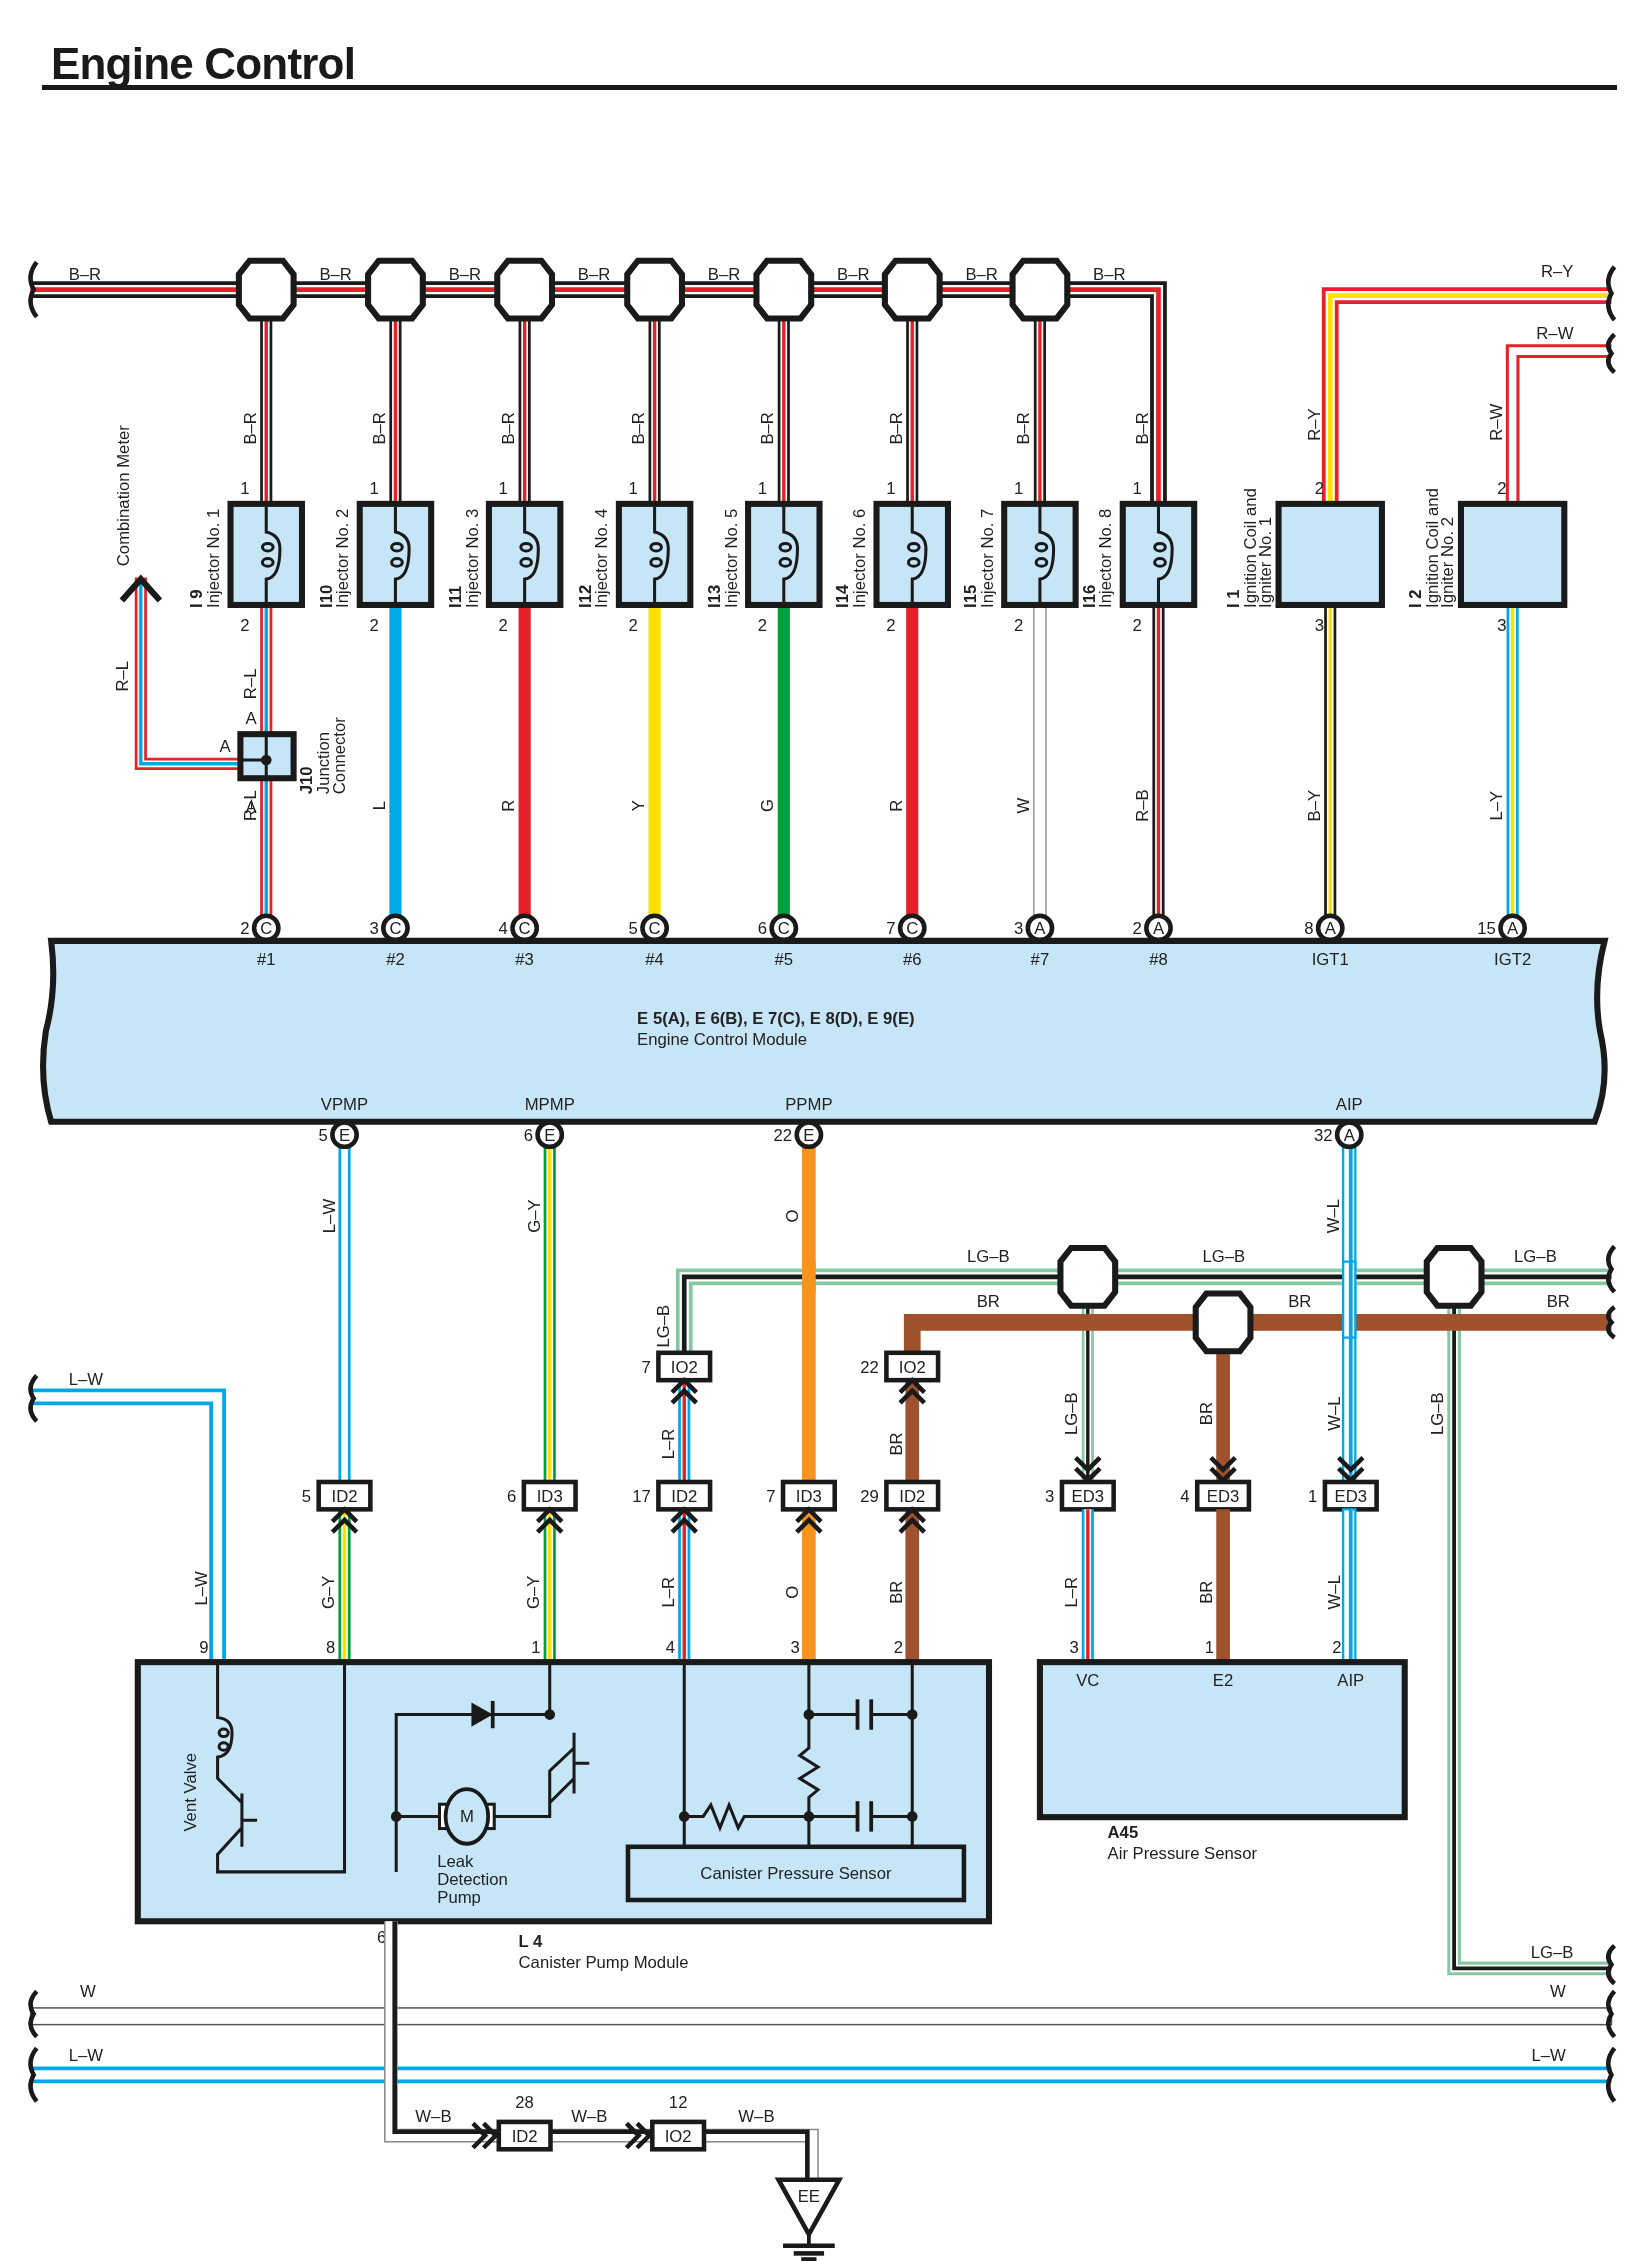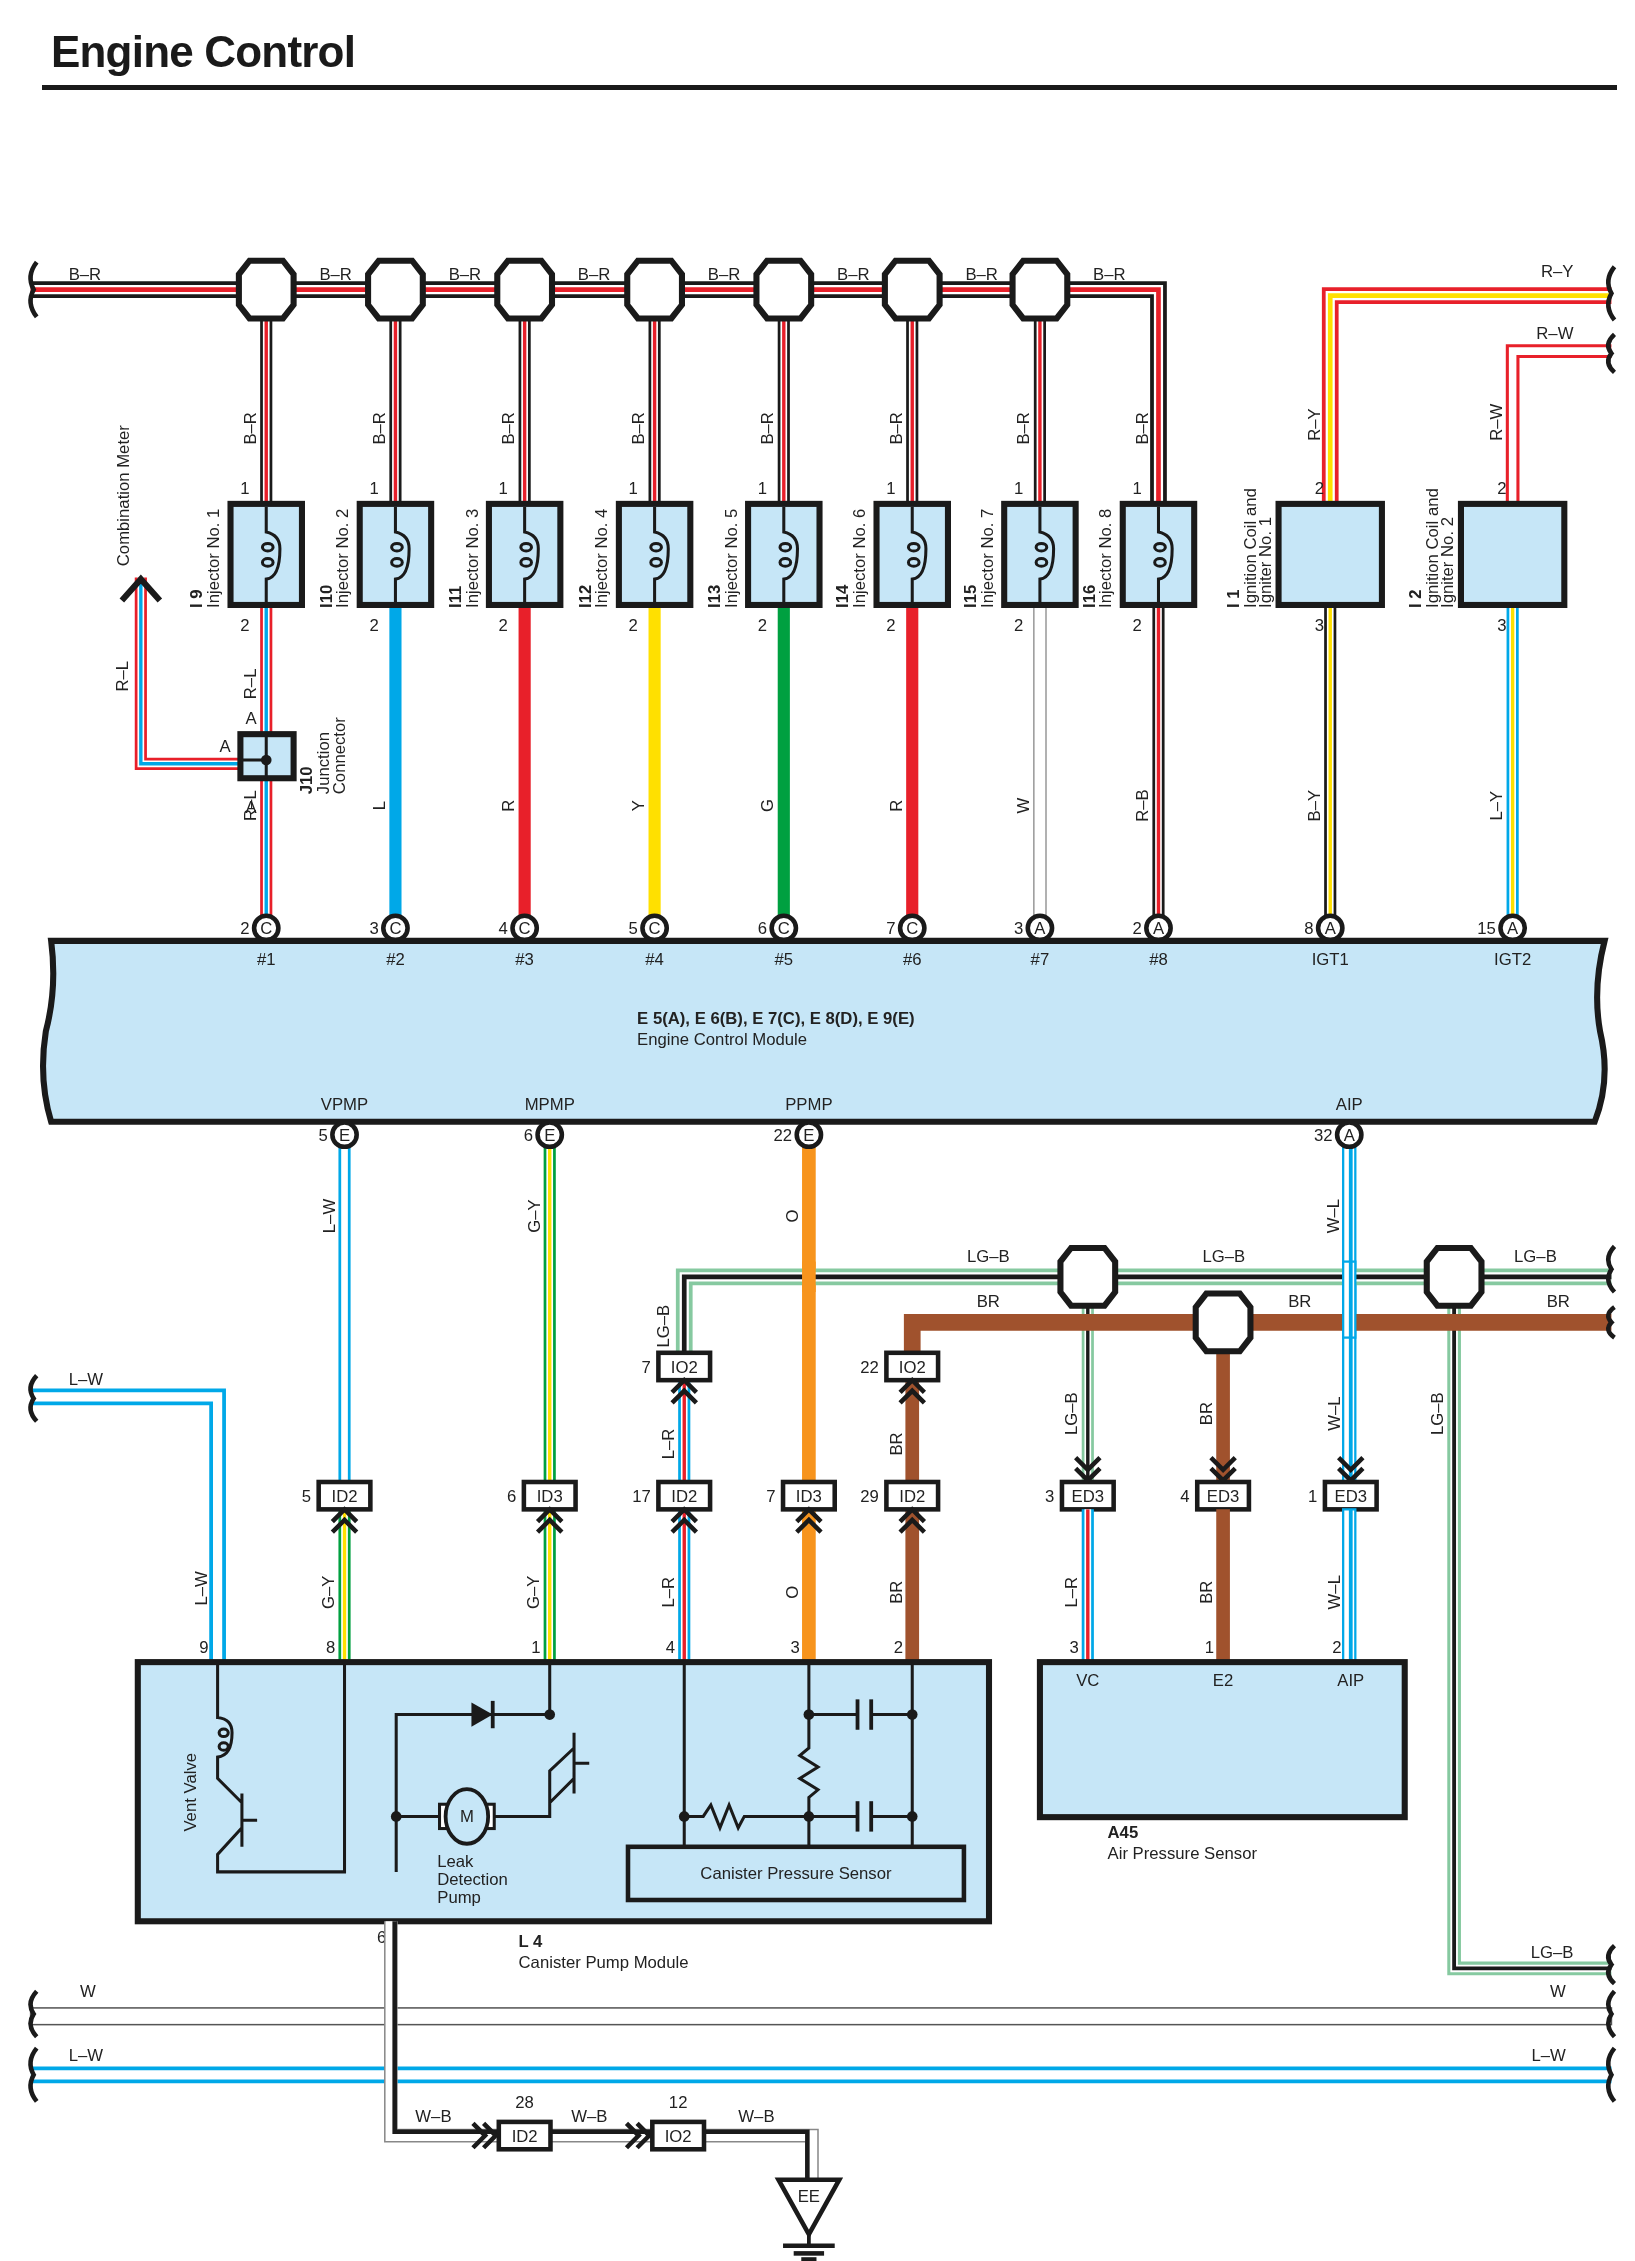--- a/index.html
+++ b/index.html
@@ -1,17 +1,17 @@
 <!DOCTYPE html>
 <html style="font-size:12px"><head>
 <meta charset="utf-8">
 <style>
   html,body{margin:0;padding:0;background:#ffffff;}
   body{width:1636px;height:2261px;position:relative;overflow:hidden;font-family:"Liberation Sans",sans-serif;}
-  #title{position:absolute;left:51px;top:27px;font-size:44px;font-weight:bold;color:#1a1a1a;letter-spacing:-0.8px;}
+  #title{position:absolute;left:51px;top:39px;font-size:44px;font-weight:bold;color:#1a1a1a;letter-spacing:-0.8px;}
   #rule{position:absolute;left:42px;top:85px;width:1575px;height:4.6px;background:#1a1a1a;}
   svg{position:absolute;left:0;top:0;}
   .lbl{font-family:"Liberation Sans",sans-serif;font-size:22px;fill:#222;}
   .lblb{font-family:"Liberation Sans",sans-serif;font-size:22px;font-weight:bold;fill:#222;}
   .box{fill:#c6e6f7;stroke:#1a1a1a;stroke-width:8;}
 </style>
 </head>
 <body>
 
 <div id="title">Engine Control</div>

